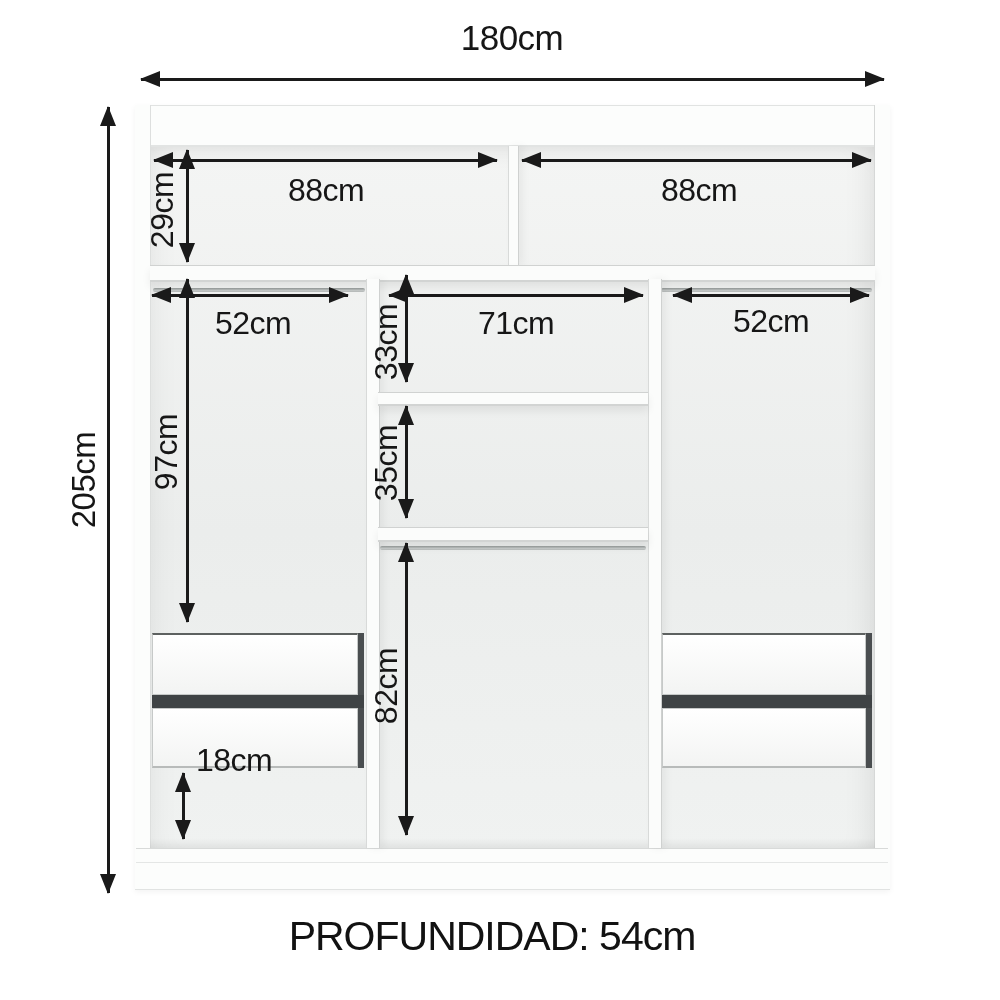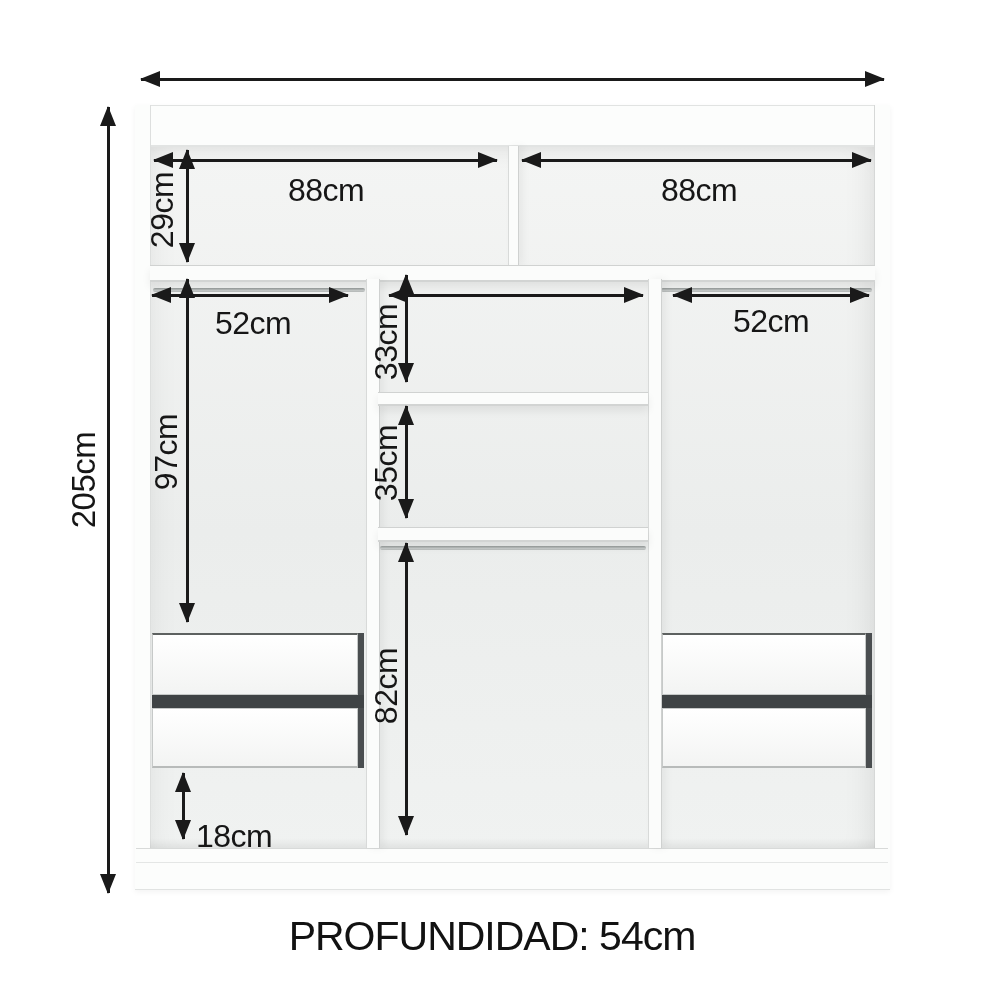--- a/index.html
+++ b/index.html
@@ -39,20 +39,21 @@
 </style>
 </head>
 <body>
 
 <div id="stage">
 
   <div class="harrow" style="left:141px;top:78px;width:743px;">
     <i class="tri tl"></i>
     <i class="tri tr"></i>
   </div>
+  <div class="dlabel" style="left:442px;top:16px;width:140px;height:44px;font-size:35px;">180cm</div>
 
   <div class="varrow" style="left:107px;top:107px;height:786px;">
     <i class="tri tu"></i>
     <i class="tri td"></i>
   </div>
   <div class="dlabel vert" style="left:14px;top:460px;width:140px;height:40px;font-size:33px;">205cm</div>
 
   <div class="abs" style="left:0;top:0;width:100%;height:100%;">
 
     <div class="panel" style="left:135px;top:105px;width:753px;height:783px;border:1px solid #e1e3e2;box-shadow:0 2px 6px rgba(0,0,0,.05);"></div>
@@ -118,20 +119,21 @@
   <div class="harrow" style="left:152px;top:294px;width:196px;">
     <i class="tri tl"></i>
     <i class="tri tr"></i>
   </div>
   <div class="dlabel" style="left:183px;top:303px;width:140px;height:40px;">52cm</div>
 
   <div class="harrow" style="left:389px;top:294px;width:254px;">
     <i class="tri tl"></i>
     <i class="tri tr"></i>
   </div>
+  <div class="dlabel" style="left:446px;top:303px;width:140px;height:40px;">71cm</div>
 
   <div class="harrow" style="left:673px;top:294px;width:196px;">
     <i class="tri tl"></i>
     <i class="tri tr"></i>
   </div>
   <div class="dlabel" style="left:701px;top:301px;width:140px;height:40px;">52cm</div>
 
   <div class="varrow" style="left:405px;top:275px;height:107px;">
     <i class="tri tu"></i>
     <i class="tri td"></i>
@@ -153,17 +155,17 @@
   <div class="varrow" style="left:405px;top:543px;height:292px;">
     <i class="tri tu"></i>
     <i class="tri td"></i>
   </div>
   <div class="dlabel vert" style="left:316px;top:666px;width:140px;height:40px;">82cm</div>
 
   <div class="varrow" style="left:182px;top:773px;height:66px;">
     <i class="tri tu"></i>
     <i class="tri td"></i>
   </div>
-  <div class="dlabel" style="left:196px;top:816px;width:130px;height:40px;justify-content:flex-start;">18cm</div>
+  <div class="dlabel" style="left:196px;top:740px;width:130px;height:40px;justify-content:flex-start;">18cm</div>
 
   <div class="footer-title" style="left:272px;top:910px;width:440px;height:52px;">PROFUNDIDAD: 54cm</div>
 
 </div>
 
 </body></html>

